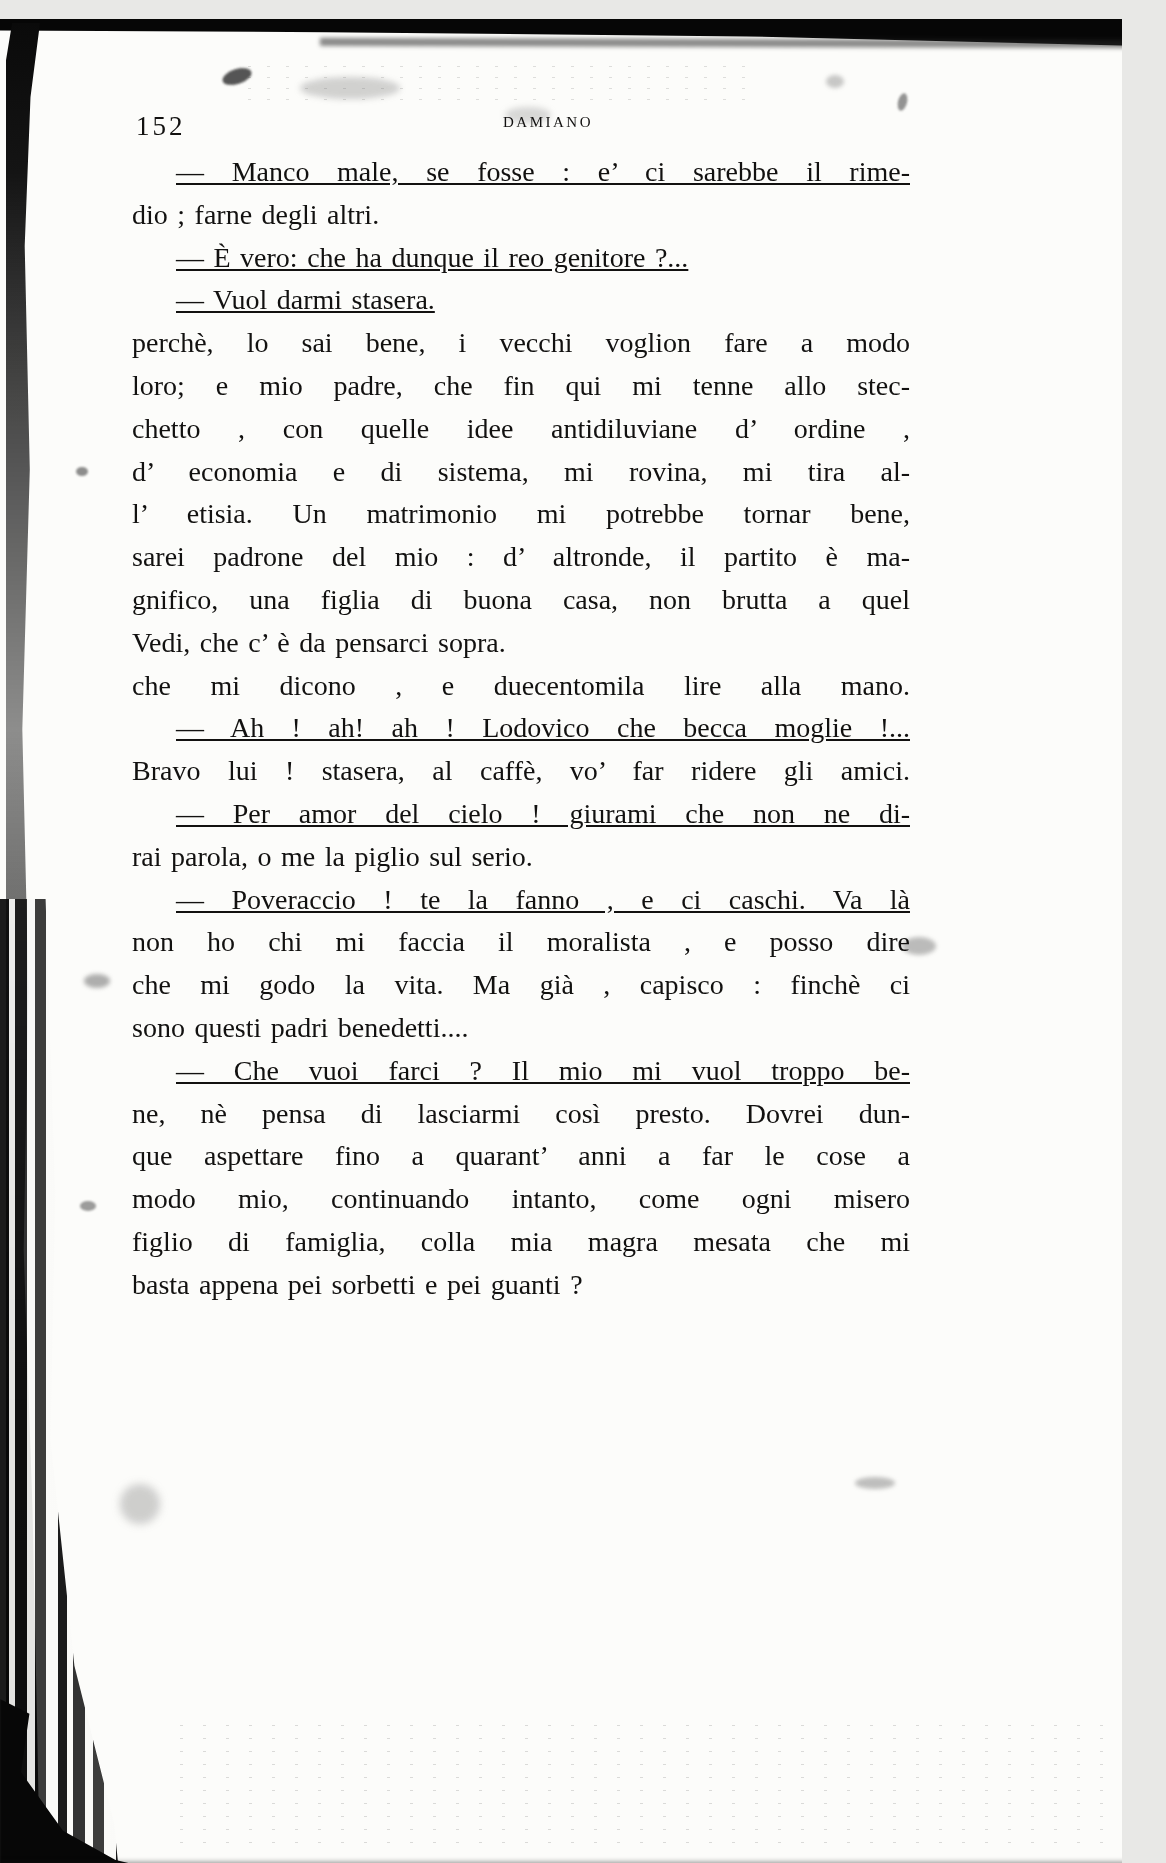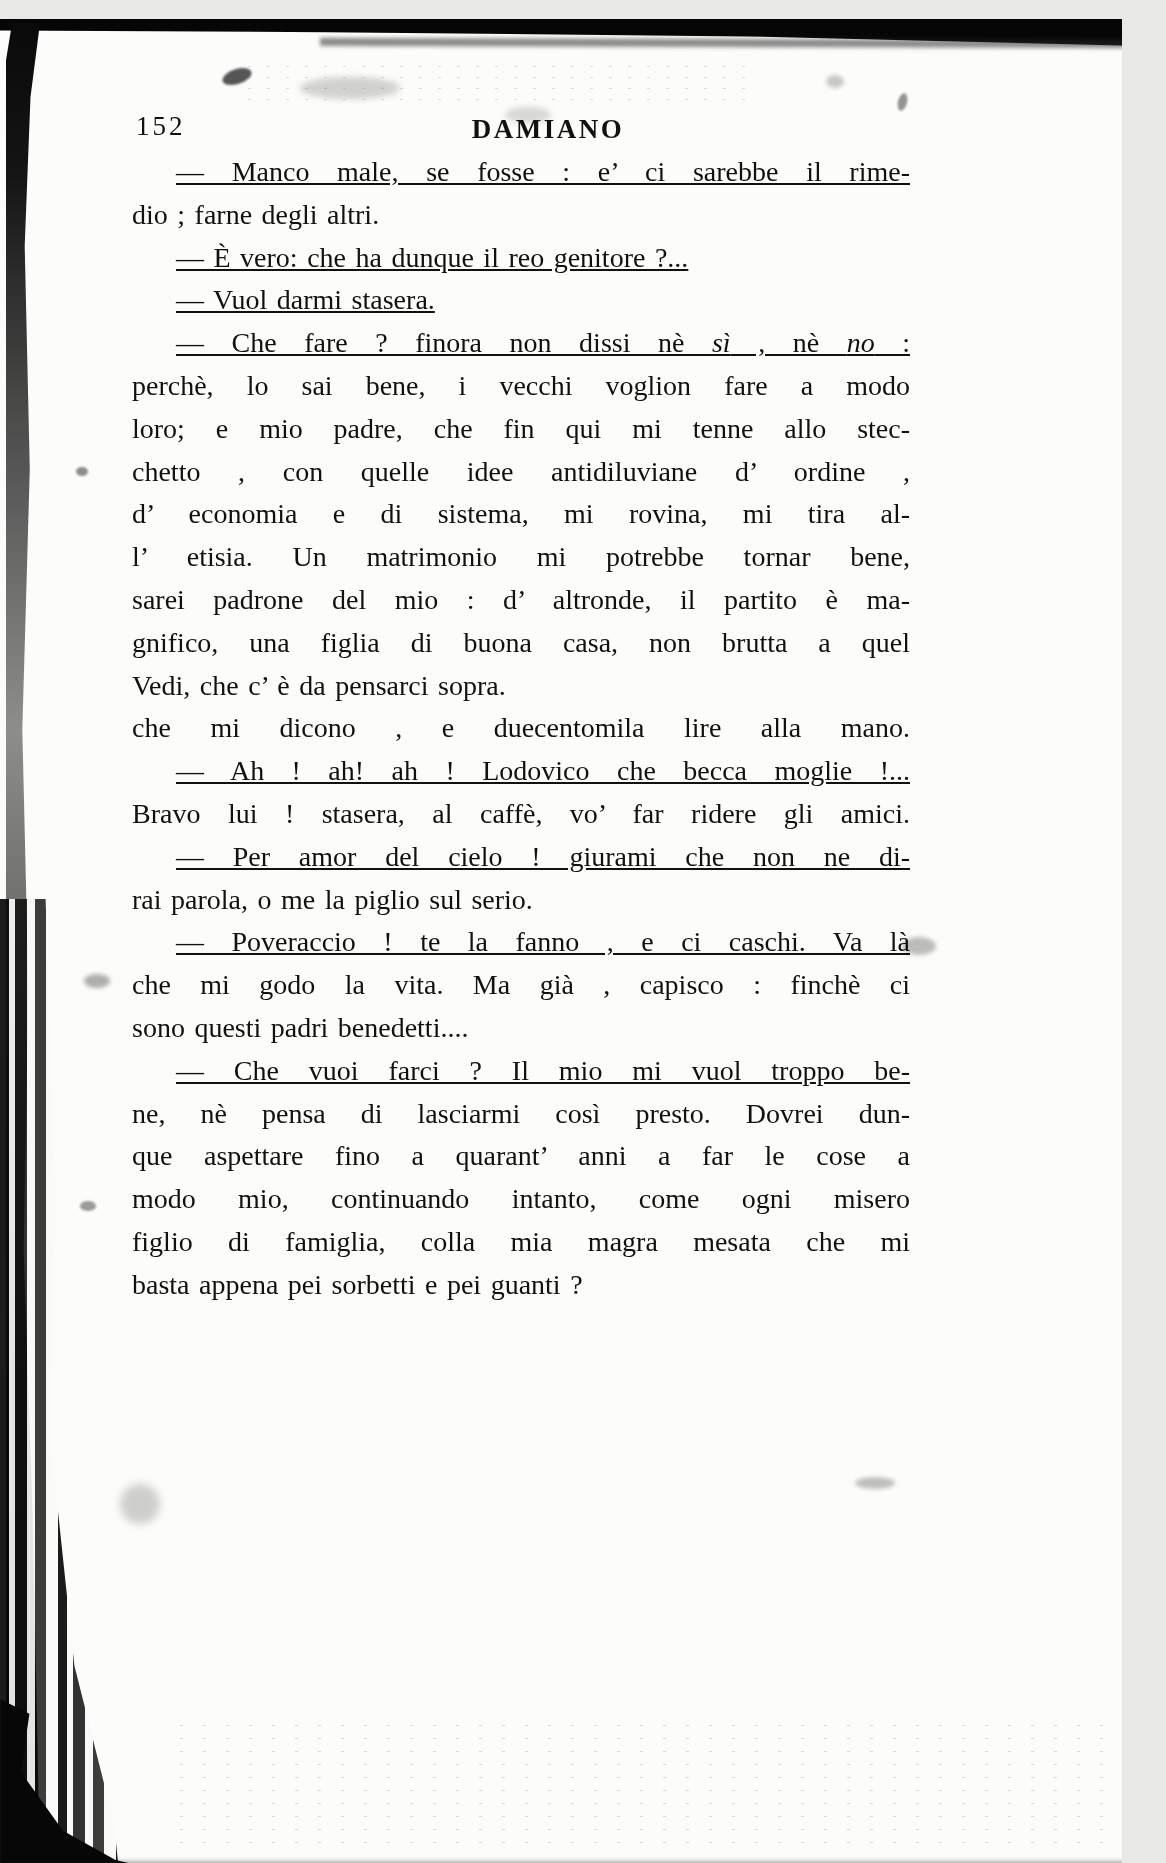--- a/index.html
+++ b/index.html
@@ -83,21 +83,21 @@
   
   .text-col { position: absolute; left: 132px; top: 92px; width: 778px; }
   .header { position: relative; height: 34px; }
   .page-number {
     position: absolute; left: 4px; top: 0;
     font-size: 27px; letter-spacing: 3px;
   }
   .running-title {
     position: absolute; left: calc(50% + 27px); top: 3px;
     transform: translateX(-50%);
-    font-size: 27px; font-weight: 700; letter-spacing: 2.5px;
+    font-size: 15px; font-weight: 400; letter-spacing: 2.5px;
   }
   .body-lines { margin-top: 6px; }
   .line {
     font-size: 28px;
     line-height: 42.8px;
     height: 42.8px;
     word-spacing: 2.5px;
     white-space: normal;
     overflow: visible;
   }
@@ -133,35 +133,35 @@
   <div class="text-col">
     <div class="header">
       <span class="page-number">152</span>
       <span class="running-title">DAMIANO</span>
     </div>
     <div class="body-lines">
         <div class="line indent just">— Manco male, se fosse : e’ ci sarebbe il rime-</div>
         <div class="line">dio ; farne degli altri.</div>
         <div class="line indent">— È vero: che ha dunque il reo genitore ?...</div>
         <div class="line indent">— Vuol darmi stasera.</div>
-        <div class="line indent just"><span>— Che fare ? finora non dissi nè </span><span class="it">sì</span><span> , nè </span><span class="it">no</span><span> :</span></div>
         <div class="line just">perchè, lo sai bene, i vecchi voglion fare a modo</div>
         <div class="line just">loro; e mio padre, che fin qui mi tenne allo stec-</div>
         <div class="line just">chetto , con quelle idee antidiluviane d’ ordine ,</div>
         <div class="line just">d’ economia e di sistema, mi rovina, mi tira al-</div>
         <div class="line just">l’ etisia. Un matrimonio mi potrebbe tornar bene,</div>
         <div class="line just">sarei padrone del mio : d’ altronde, il partito è ma-</div>
         <div class="line just">gnifico, una figlia di buona casa, non brutta a quel</div>
         <div class="line">Vedi, che c’ è da pensarci sopra.</div>
         <div class="line just">che mi dicono , e duecentomila lire alla mano.</div>
         <div class="line indent just">— Ah ! ah! ah ! Lodovico che becca moglie !...</div>
         <div class="line just">Bravo lui ! stasera, al caffè, vo’ far ridere gli amici.</div>
         <div class="line indent just">— Per amor del cielo ! giurami che non ne di-</div>
         <div class="line">rai parola, o me la piglio sul serio.</div>
         <div class="line indent just">— Poveraccio ! te la fanno , e ci caschi. Va là</div>
+        <div class="line just">non ho chi mi faccia il moralista , e posso dire</div>
         <div class="line just">che mi godo la vita. Ma già , capisco : finchè ci</div>
         <div class="line">sono questi padri benedetti....</div>
         <div class="line indent just">— Che vuoi farci ? Il mio mi vuol troppo be-</div>
         <div class="line just">ne, nè pensa di lasciarmi così presto. Dovrei dun-</div>
         <div class="line just">que aspettare fino a quarant’ anni a far le cose a</div>
         <div class="line just">modo mio, continuando intanto, come ogni misero</div>
         <div class="line just">figlio di famiglia, colla mia magra mesata che mi</div>
         <div class="line">basta appena pei sorbetti e pei guanti ?</div>
       </div>
   </div>

